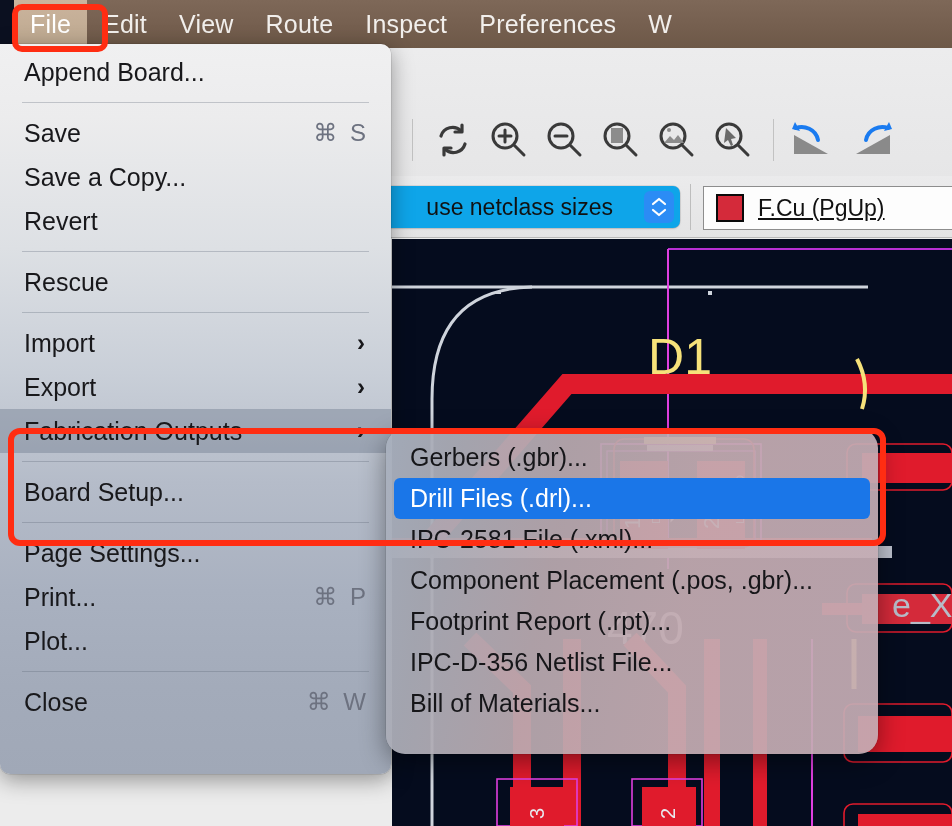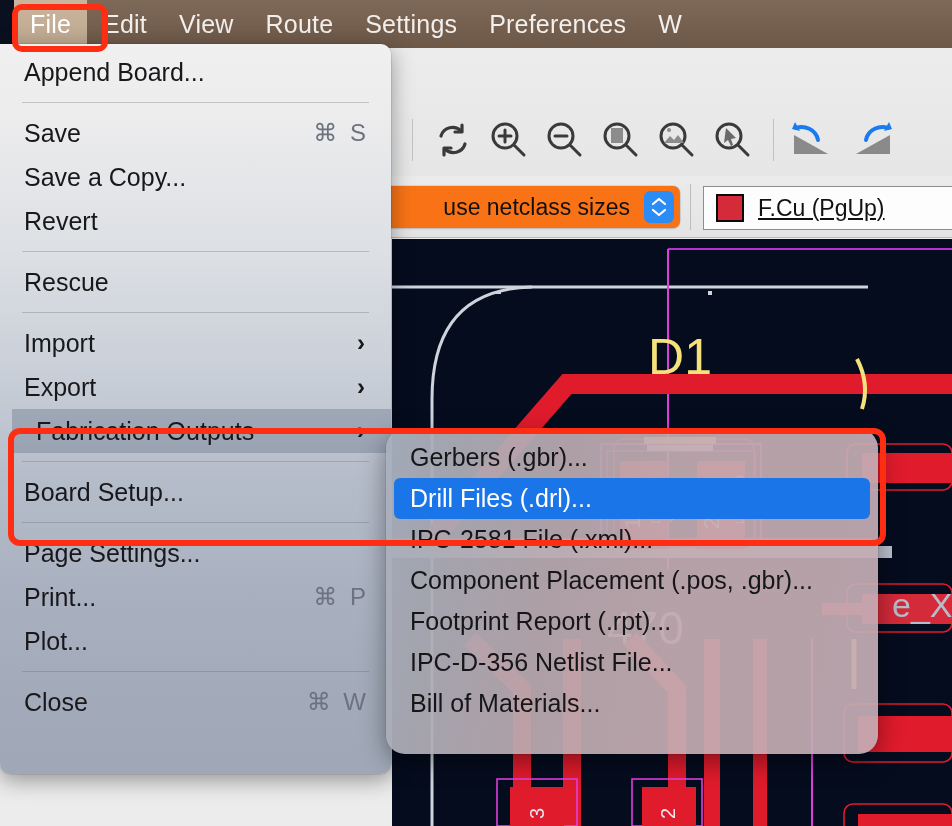--- a/index.html
+++ b/index.html
@@ -51,23 +51,24 @@
   .ticon svg { display:block; }
 
   
   .row2 {
     position: absolute; left: 0; top: 176px; width: 952px; height: 62px;
     background: linear-gradient(180deg,#ebebec 0%, #e4e4e5 100%);
     border-bottom: 1px solid #b9b9b9;
   }
   .combo {
     position: absolute; left: 300px; top: 186px; width: 380px; height: 42px;
-    background: #f97316; border-radius: 7px;
+    background: #0ea5e9; border-radius: 7px;
     display: flex; align-items: center; justify-content: flex-end;
     box-shadow: 0 0 0 .5px rgba(0,0,0,.16), 0 1px 2px rgba(0,0,0,.12);
+    gap: 17px;
   }
   .combo-text { font-size: 23px; color: #111; margin-right: 14px; white-space: nowrap; }
   .stepper {
     width: 30px; height: 32px; border-radius: 6px; margin-right: 6px;
     background: #2b8cf5; display: flex; flex-direction: column;
     align-items: center; justify-content: center; gap: 2px;
   }
   .stepper svg { display: block; }
   .row2sep { position: absolute; left: 690px; top: 184px; width: 1px; height: 46px; background: #bdbdbd; }
   .layerbox {
@@ -100,21 +101,21 @@
     position: relative; height: 44px; display: flex; align-items: center;
     padding: 0 24px; font-size: 25px; color: #18181b; white-space: nowrap;
   }
   .mi .shortcut {
     position: absolute; right: 22px; color: #6d7280; font-size: 24px;
     letter-spacing: 3px;
   }
   .mi .arrow {
     position: absolute; right: 26px; font-size: 24px; color: #18181b; font-weight: 600;
   }
-  .mi.hl { background: rgba(110,122,140,.42); margin-left: 12px; }
+  .mi.hl { background: rgba(110,122,140,.42); }
   .sep { height: 1px; margin: 8px 22px; background: rgba(90,100,115,.30); }
   .gap-sm { height: 6px; }
 
   
   .submenu {
     position: absolute; left: 386px; top: 429px; width: 492px; height: 325px;
     border-radius: 19px;
     background: linear-gradient(100deg,
         rgba(168,176,190,.96) 0%, rgba(171,172,182,.95) 12%,
         rgba(186,170,176,.93) 34%, rgba(196,172,178,.93) 60%,
@@ -303,21 +304,21 @@
       <text x="152" y="580" fill="#e8e8ee" font-size="20" transform="rotate(-90 152 580)" font-family="Liberation Sans, sans-serif">3</text>
       <text x="283" y="580" fill="#e8e8ee" font-size="20" transform="rotate(-90 283 580)" font-family="Liberation Sans, sans-serif">2</text>
     </svg>
   </div>
 
   <div class="menubar">
     <div class="menubar-item active">File</div>
     <div class="menubar-item">Edit</div>
     <div class="menubar-item">View</div>
     <div class="menubar-item">Route</div>
-    <div class="menubar-item">Settings</div>
+    <div class="menubar-item">Inspect</div>
     <div class="menubar-item">Preferences</div>
     <div class="menubar-item">W</div>
   </div>
 
   <div class="menu">
     <div class="gap-sm"></div>
 
     <div class="mi">
       <span>Append Board...</span>
     </div>

